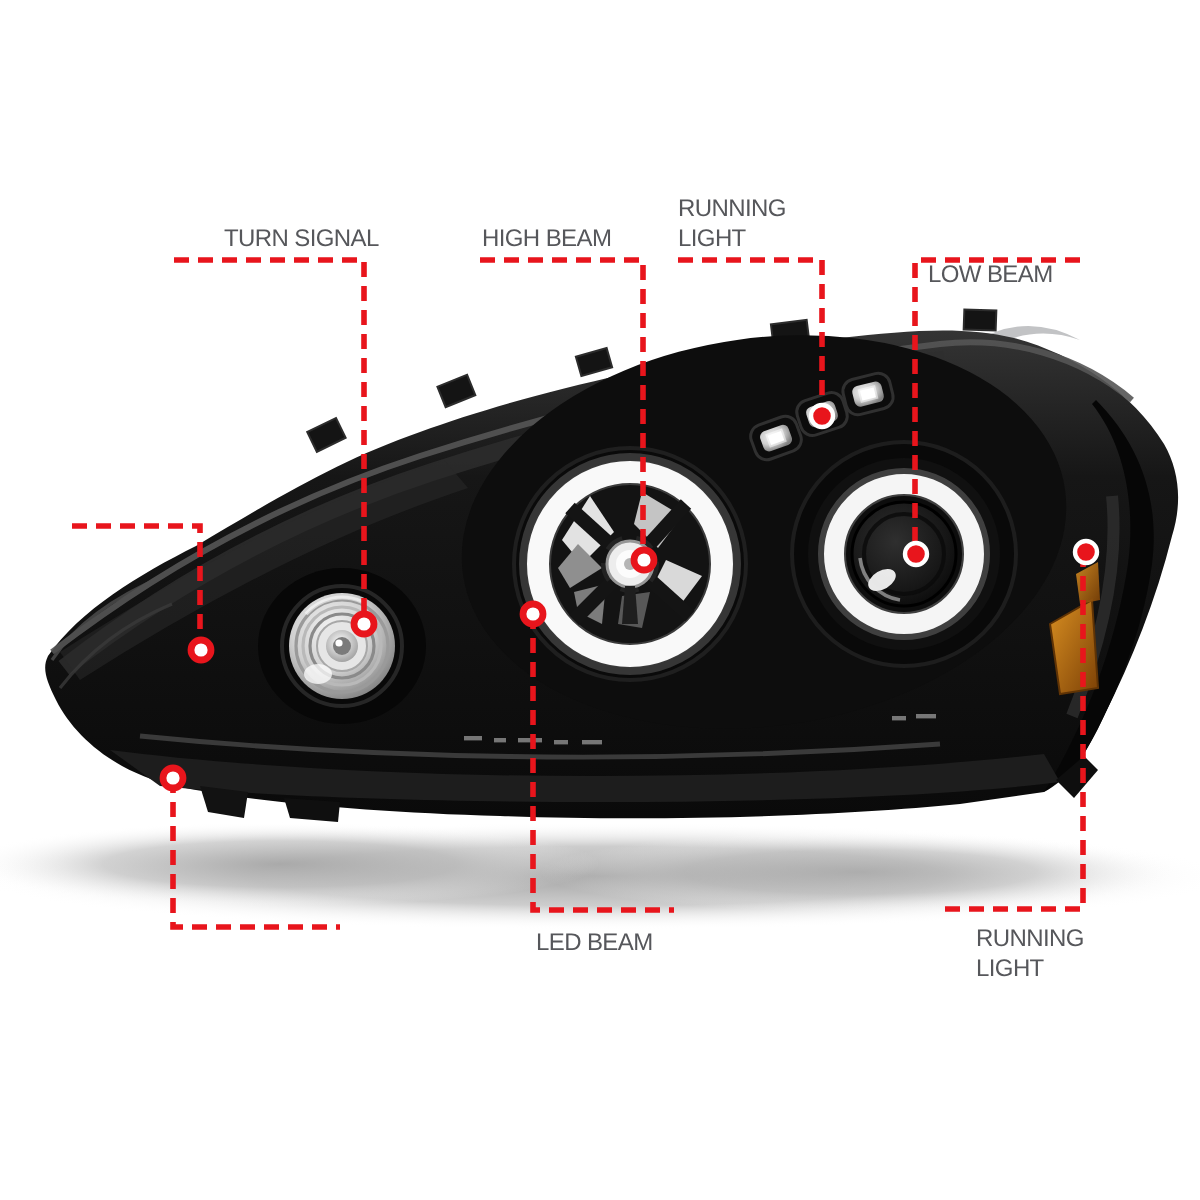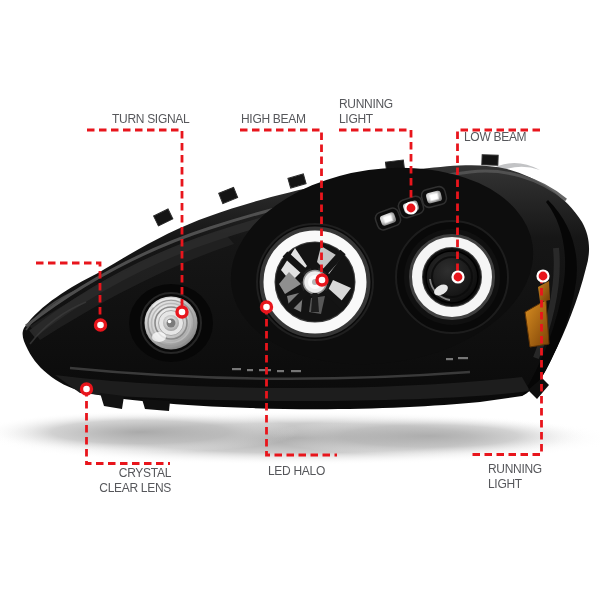--- a/index.html
+++ b/index.html
@@ -223,27 +223,23 @@
   <div class="lbl" style="left:339px;top:97px;">
     <span class="line">RUNNING</span>
     <span class="line">LIGHT</span>
   </div>
 
   <div class="lbl" style="left:464px;top:130px;">
     <span class="line">LOW BEAM</span>
   </div>
 
 
-  <div class="lbl alignr" style="left:80px;top:466px;width:91px;">
-    <span class="line">CRYSTAL</span>
-    <span class="line">CLEAR LENS</span>
-  </div>
 
   <div class="lbl" style="left:268px;top:464px;">
-    <span class="line">LED HALO</span>
+    <span class="line">LED BEAM</span>
   </div>
 
   <div class="lbl" style="left:488px;top:462px;">
     <span class="line">RUNNING</span>
     <span class="line">LIGHT</span>
   </div>
 
 </div>
 
 </body></html>

